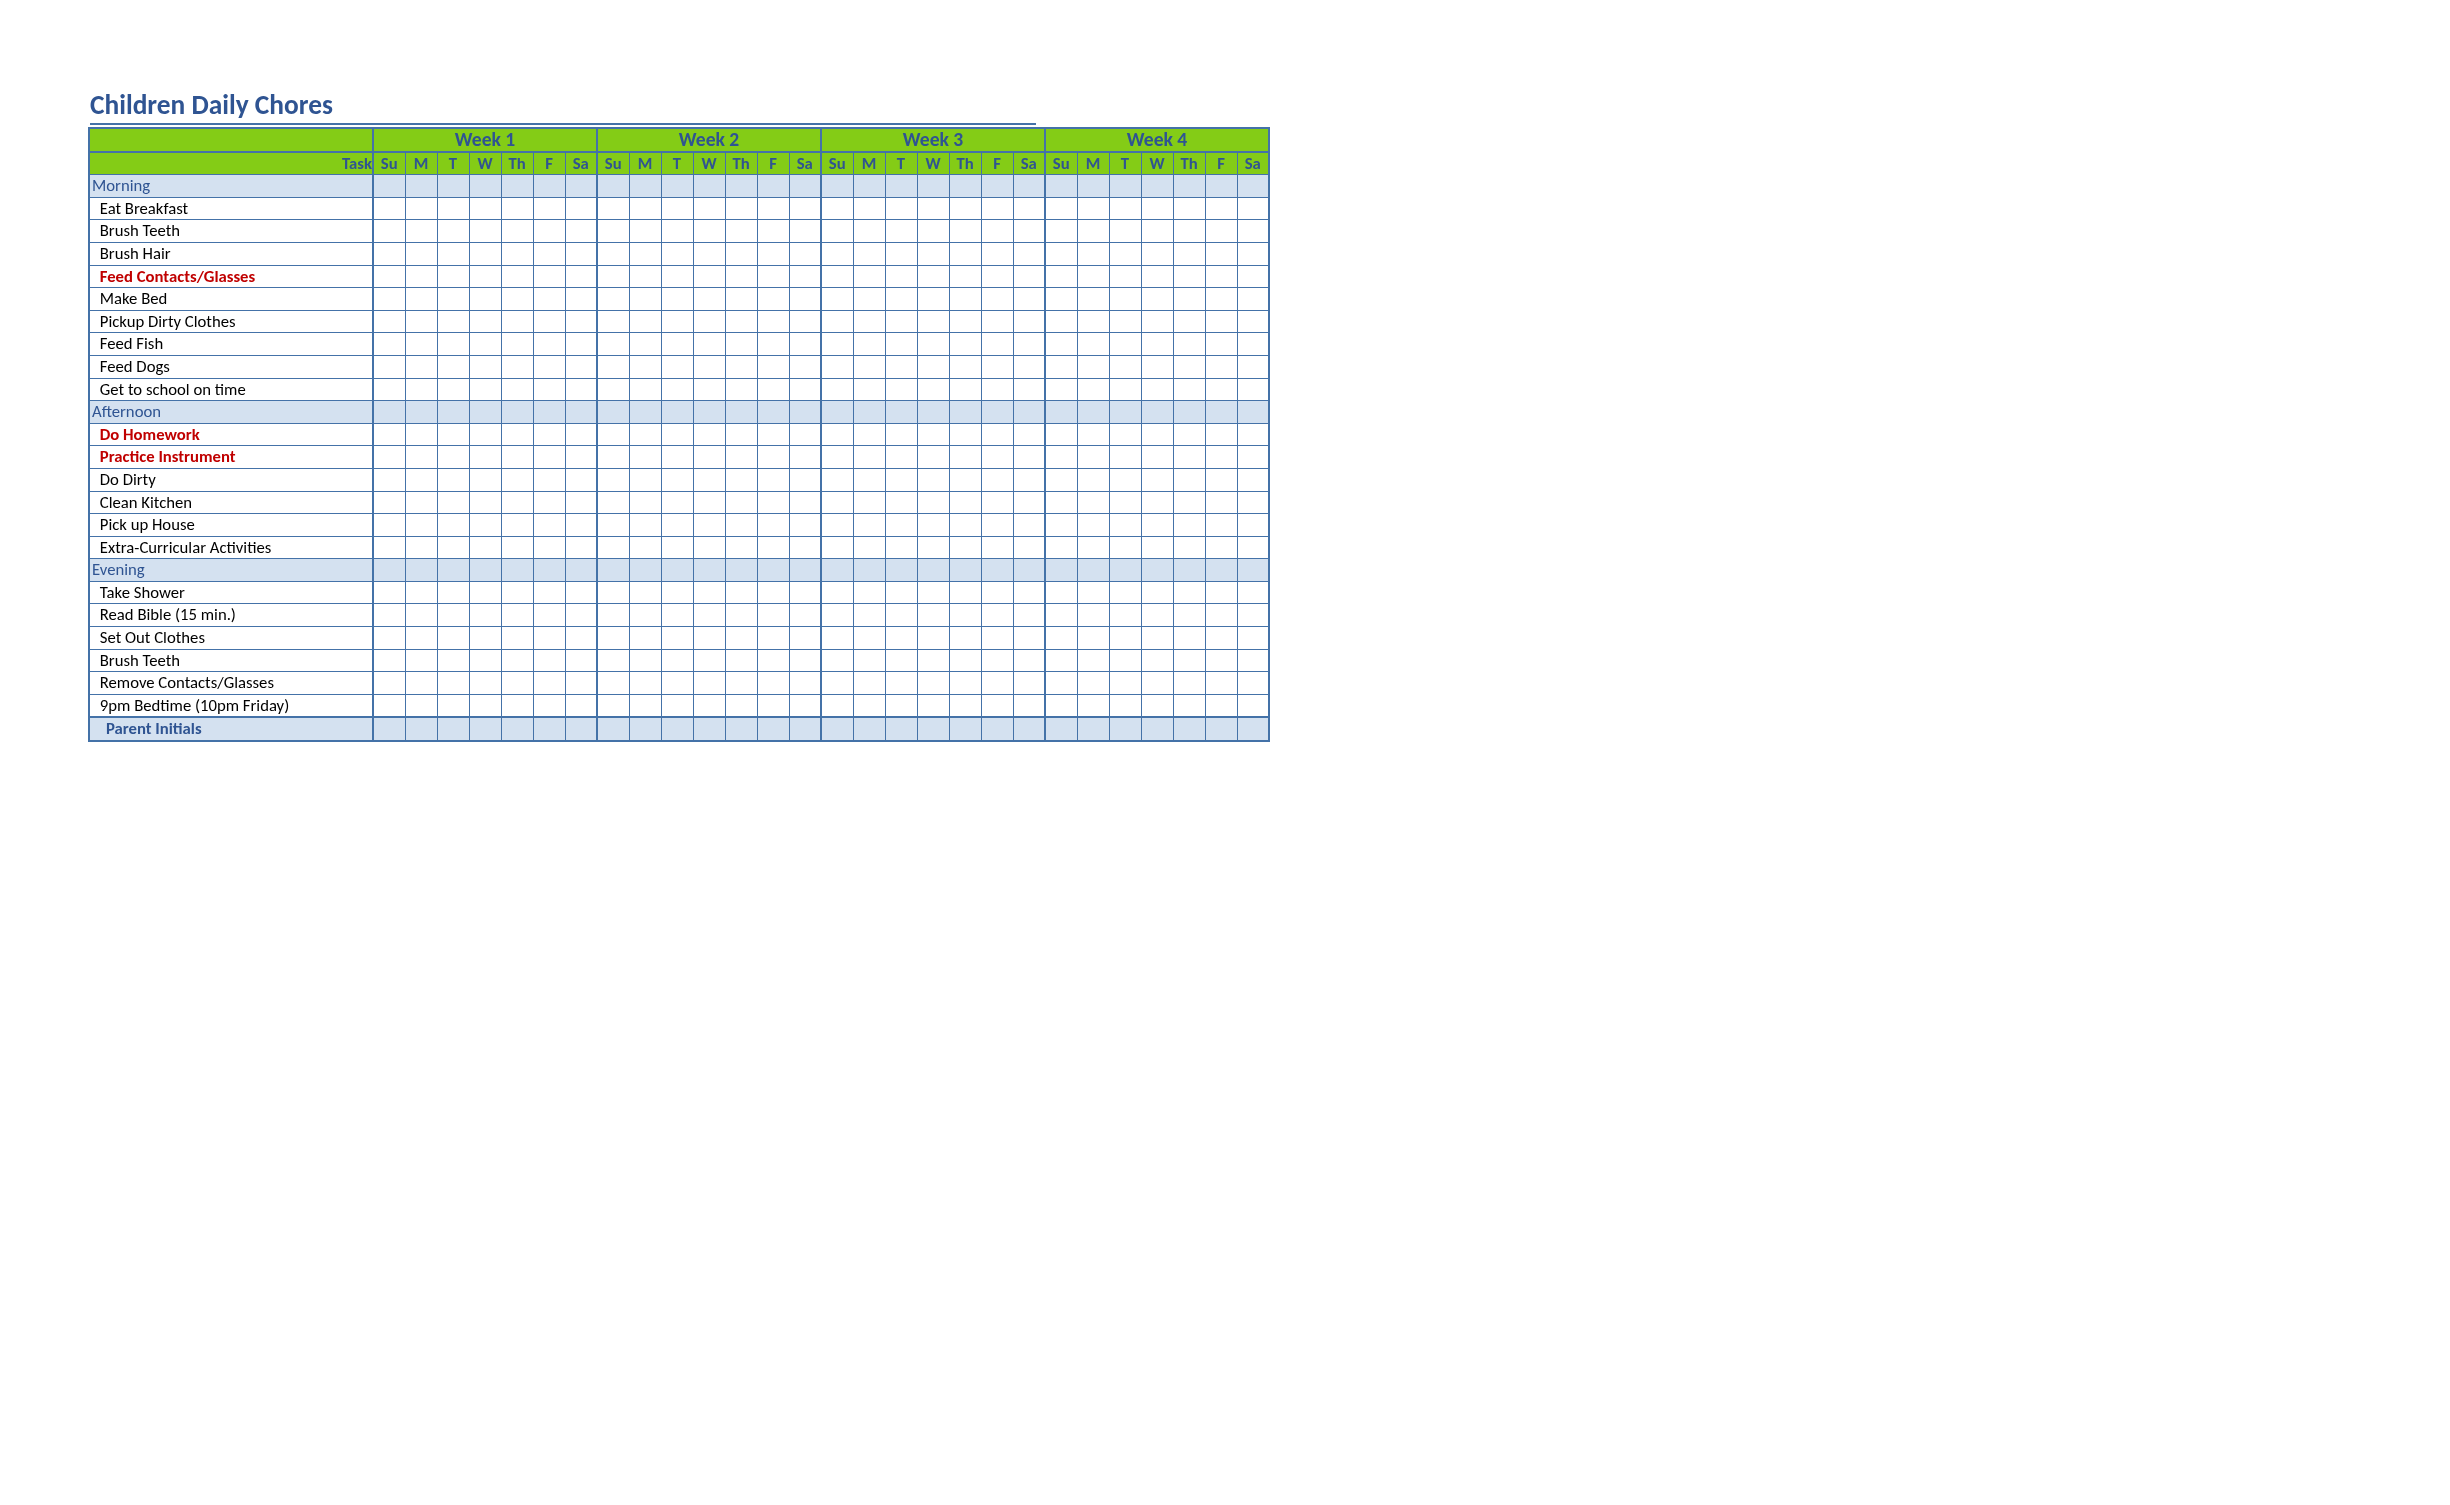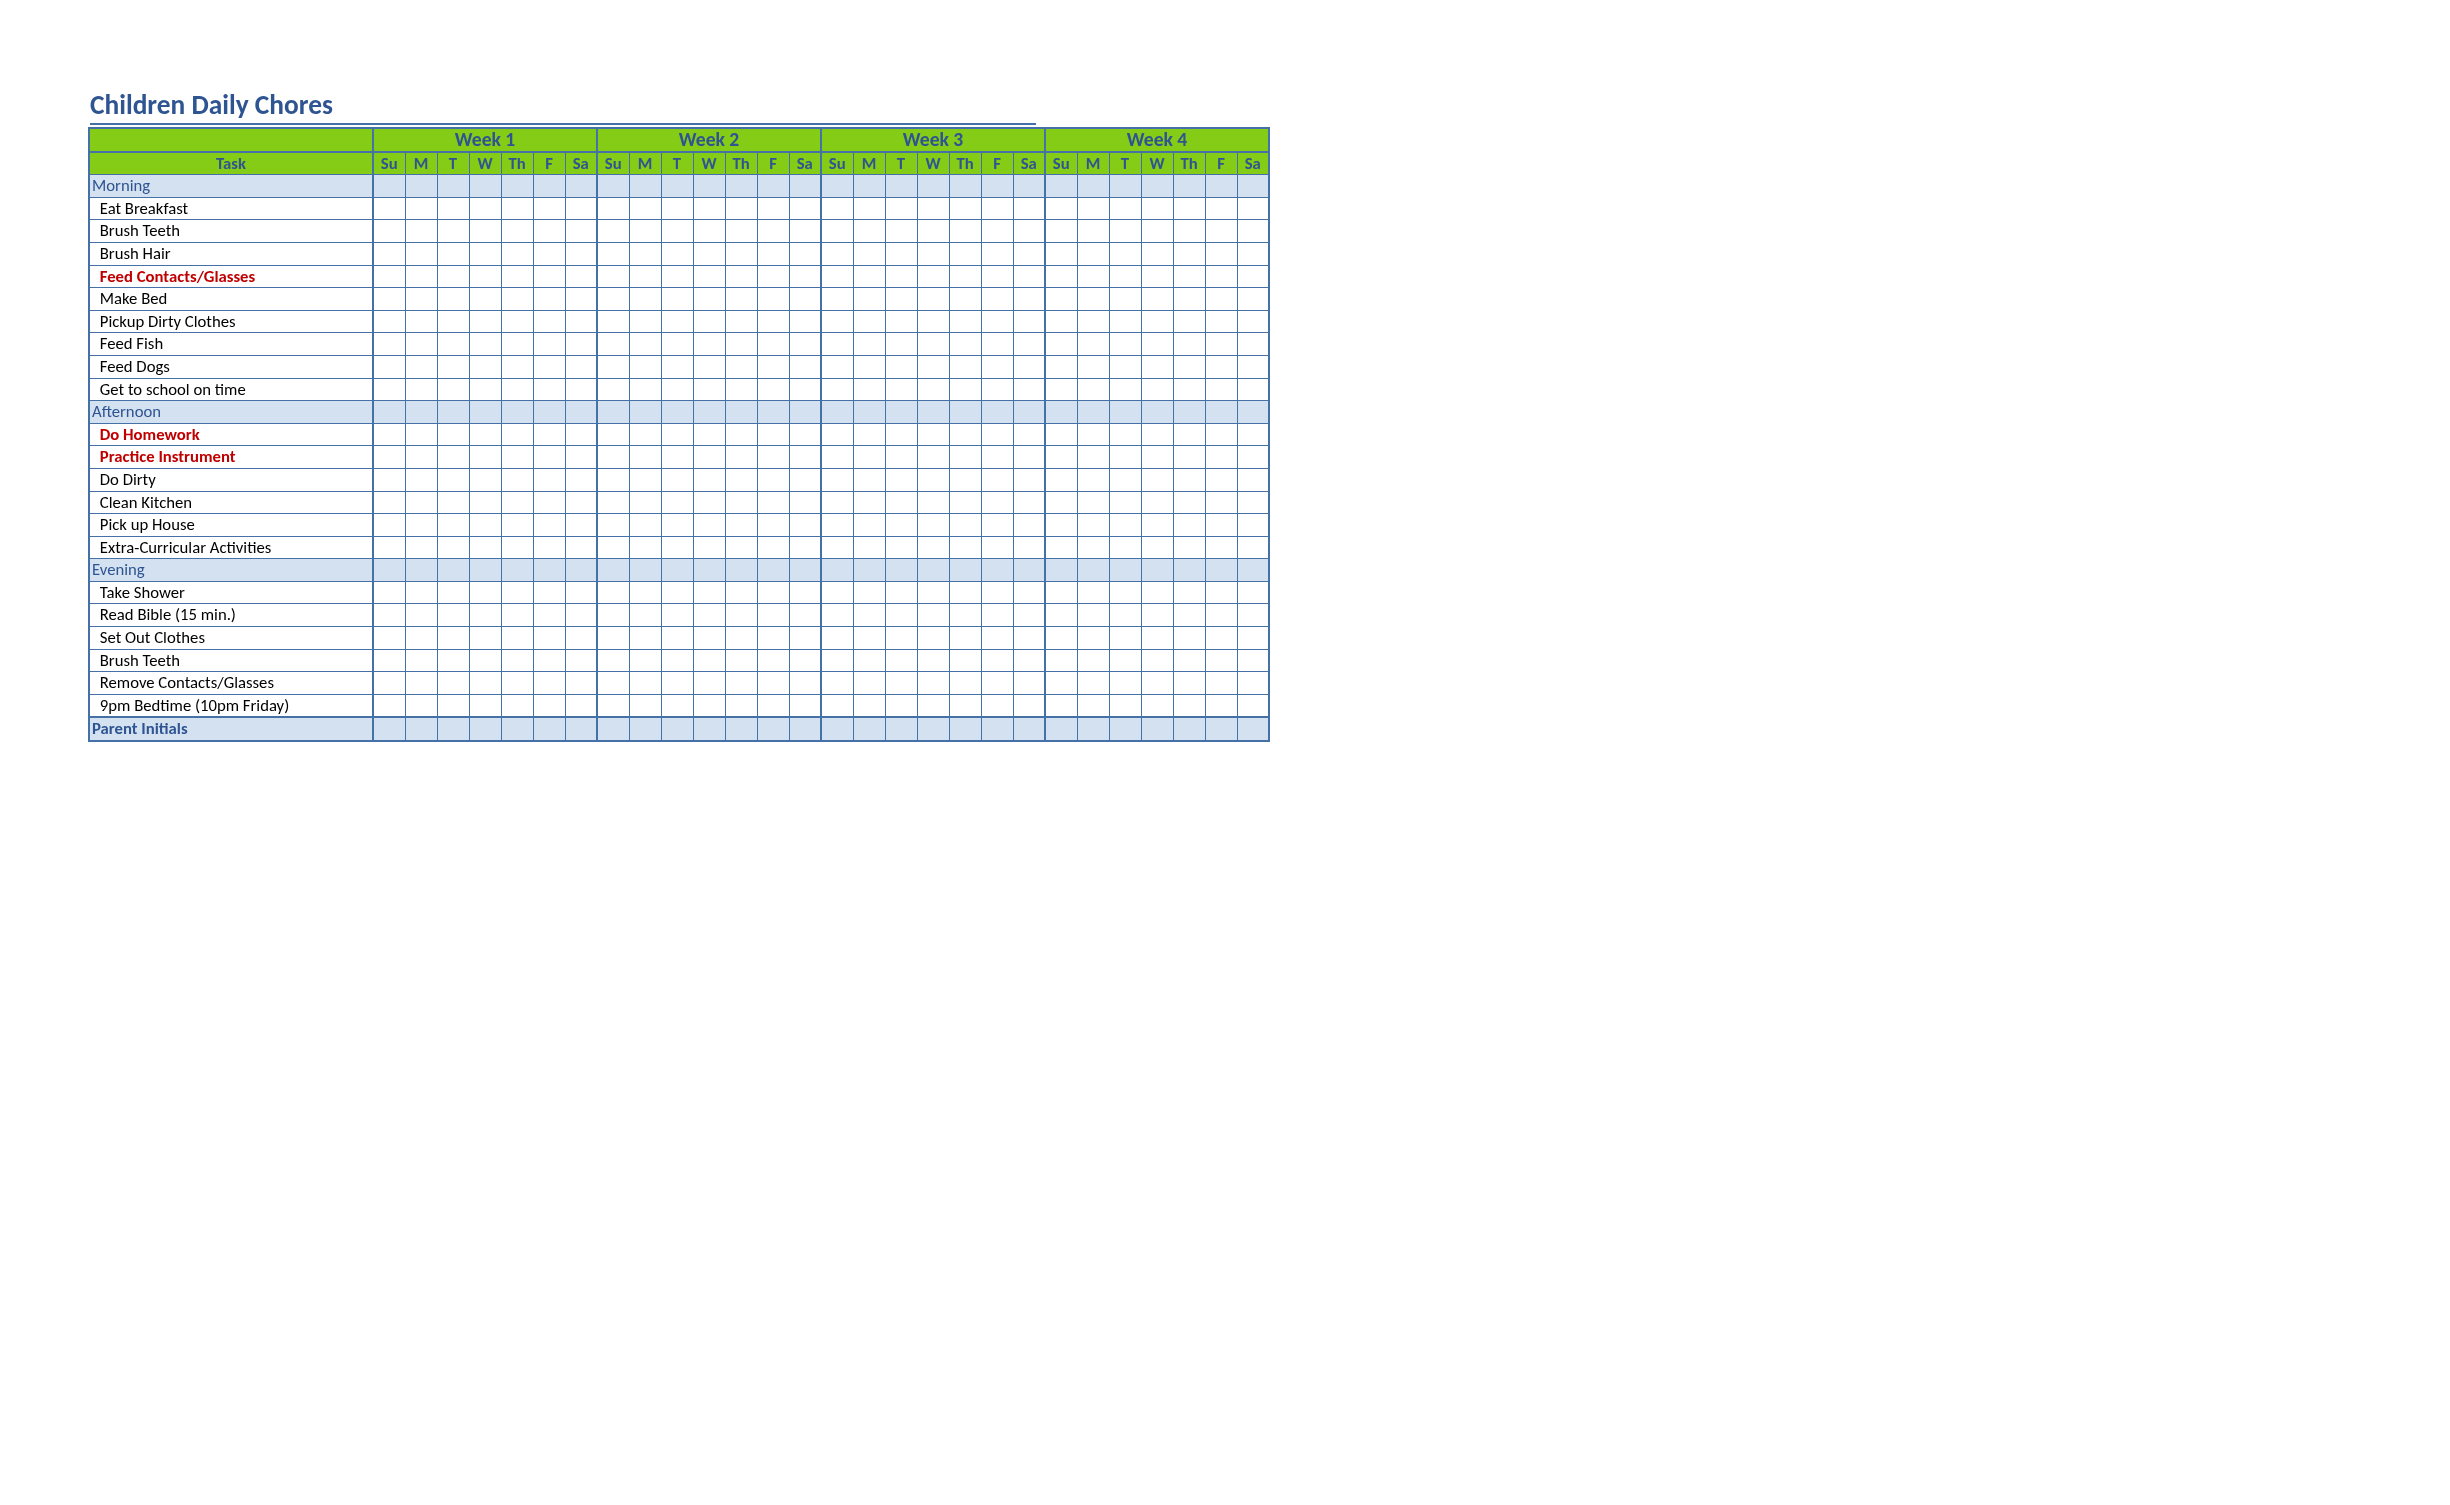--- a/index.html
+++ b/index.html
@@ -49,21 +49,21 @@
     font-weight: 700;
     text-align: center;
     color: var(--blue-title);
     background: #84cc16;
   }
   .week-hdr {
     border-left: 2.9px solid var(--blue);
     font-size: 19.6px;
   }
   .task-hdr {
-    text-align: center;
+    text-align: right;
   }
   .task-cell {
     padding: 0 0 0 9.8px;
     text-align: left;
     color: #000;
   }
   .task-cell.red { color: var(--red); font-weight: 600; }
   .section-row td, .section-row th {
     background: var(--blue-pale);
     color: var(--blue-title);
@@ -73,21 +73,21 @@
     padding-left: 2px;
     font-weight: 400;
   }
   .footer-row td, .footer-row th {
     background: var(--blue-pale);
     color: var(--blue-title);
     font-weight: 700;
     border-top: 2.9px solid var(--blue);
     border-bottom: 2.9px solid var(--blue);
   }
-  .footer-row .task-cell { padding-left: 2px; }
+  .footer-row .task-cell { padding-left: 16px; }
   
   table { border: 2.9px solid var(--blue); }
   .wk-sep-l { border-left: 2.9px solid var(--blue); }
   .wk-sep-r { border-right: 2.9px solid var(--blue); }
   
   tr.day-hdr th { border-top: 2px solid var(--blue); }
 </style>
 </head>
 <body>
 

